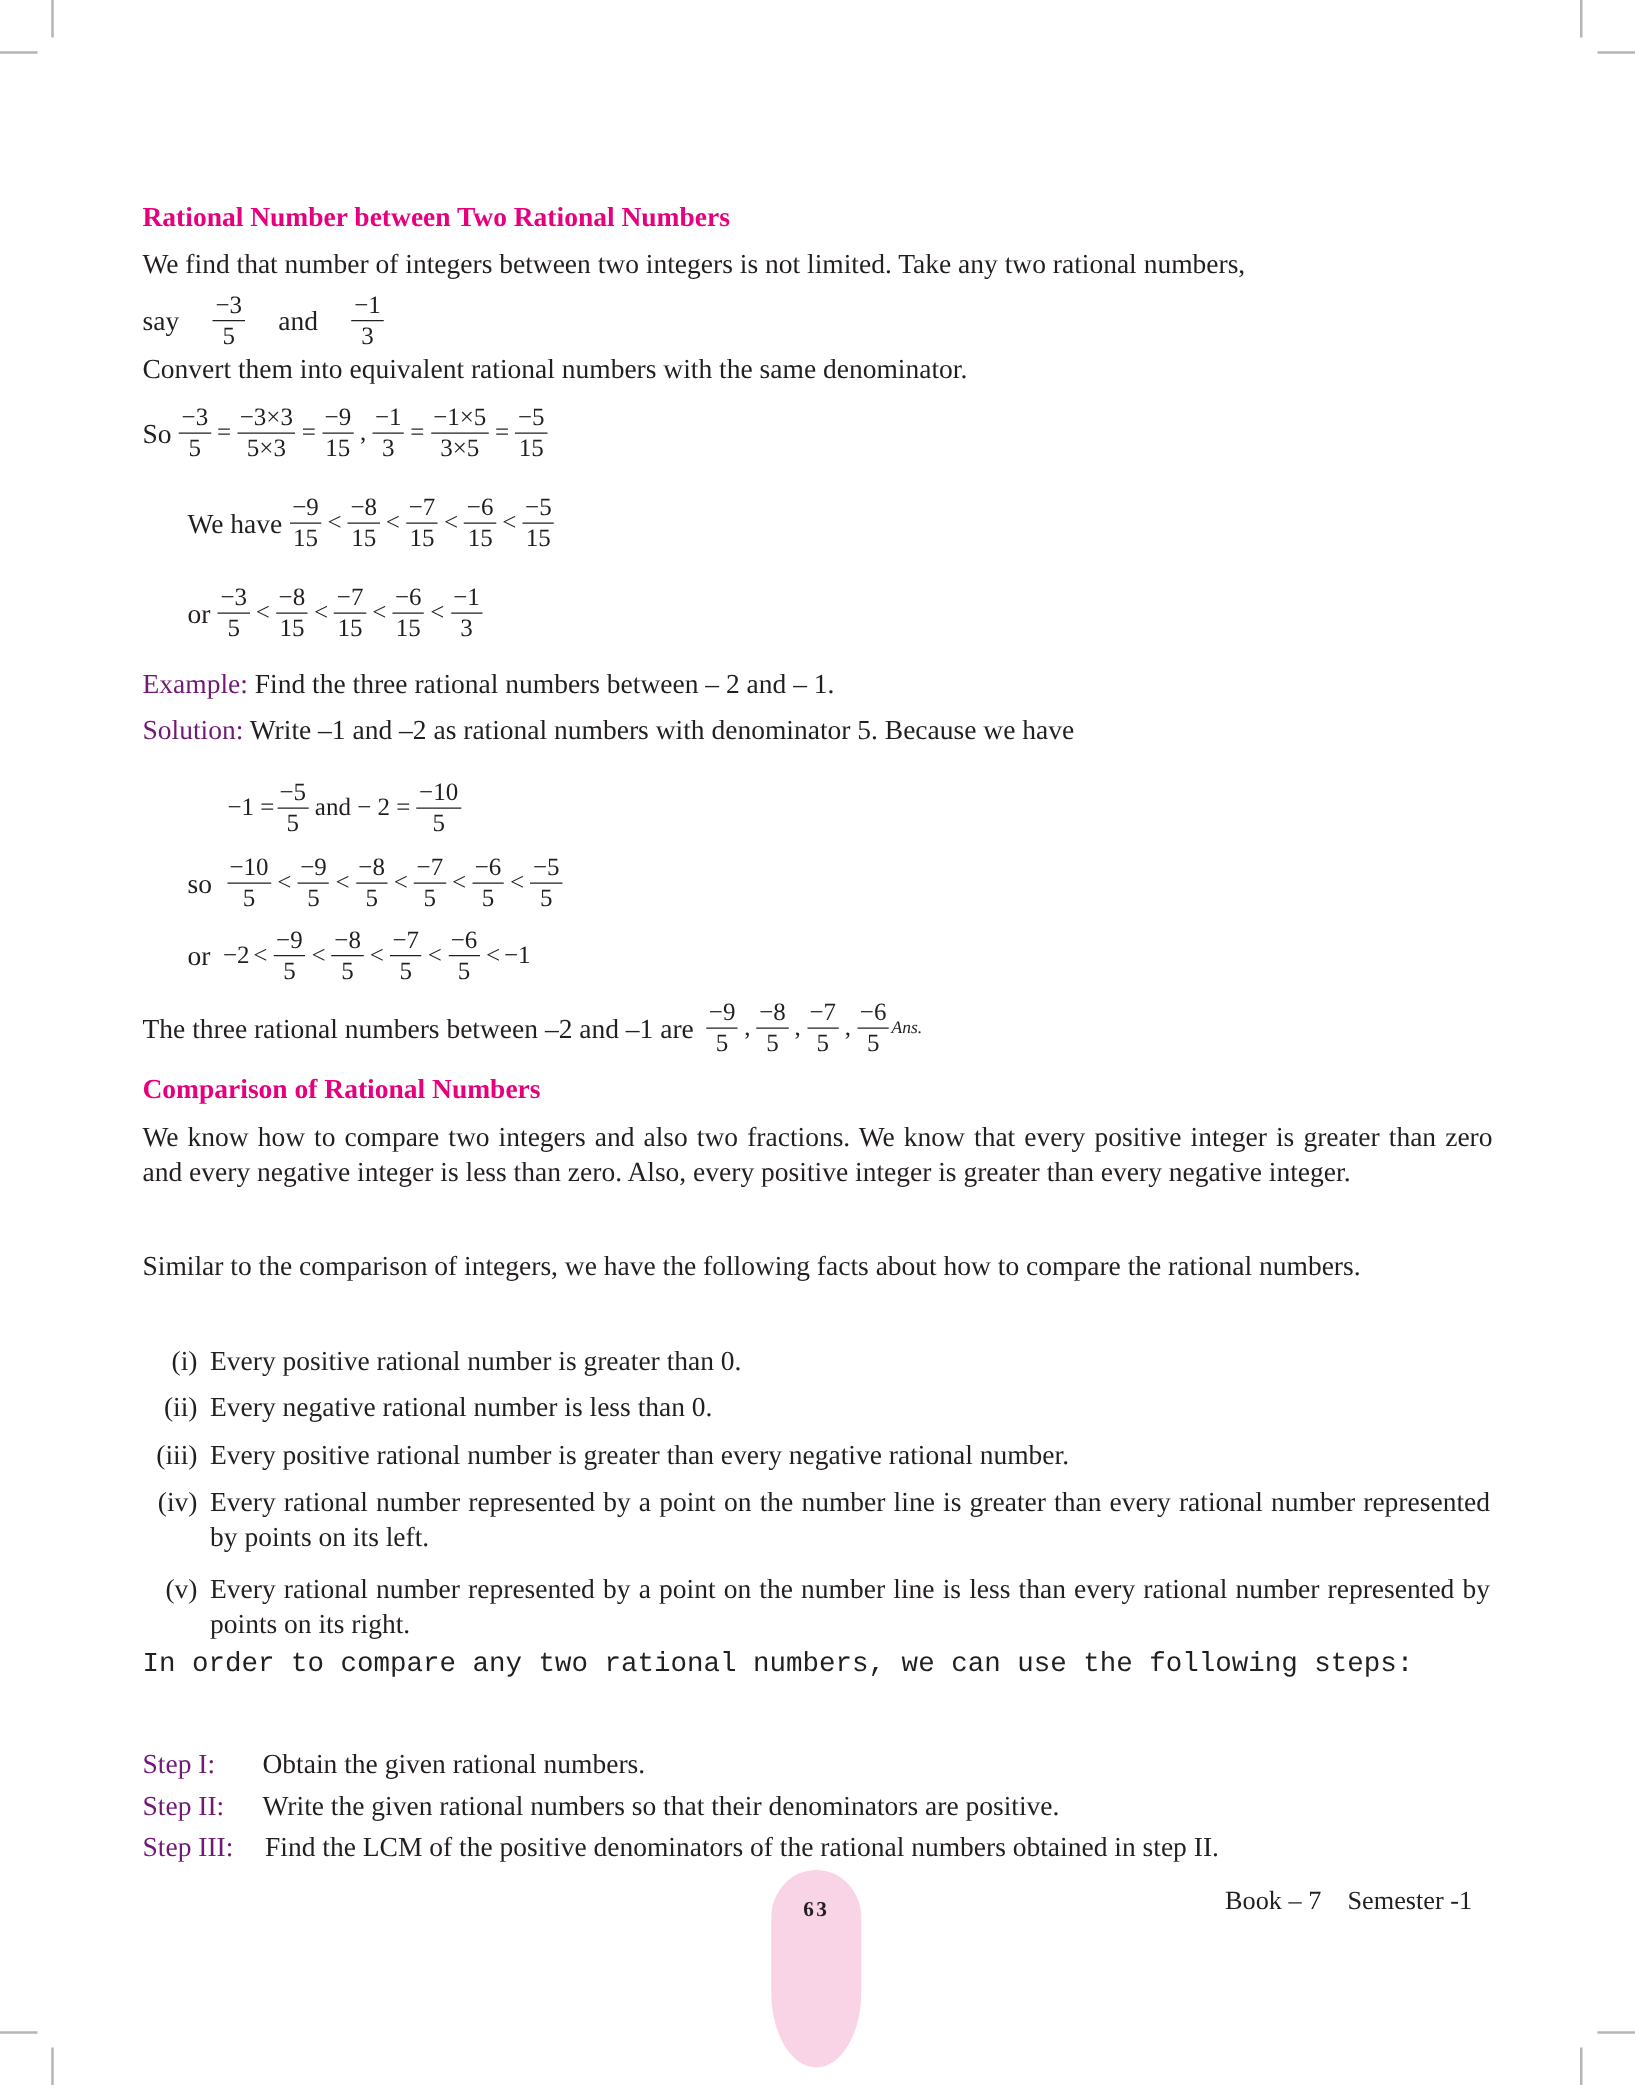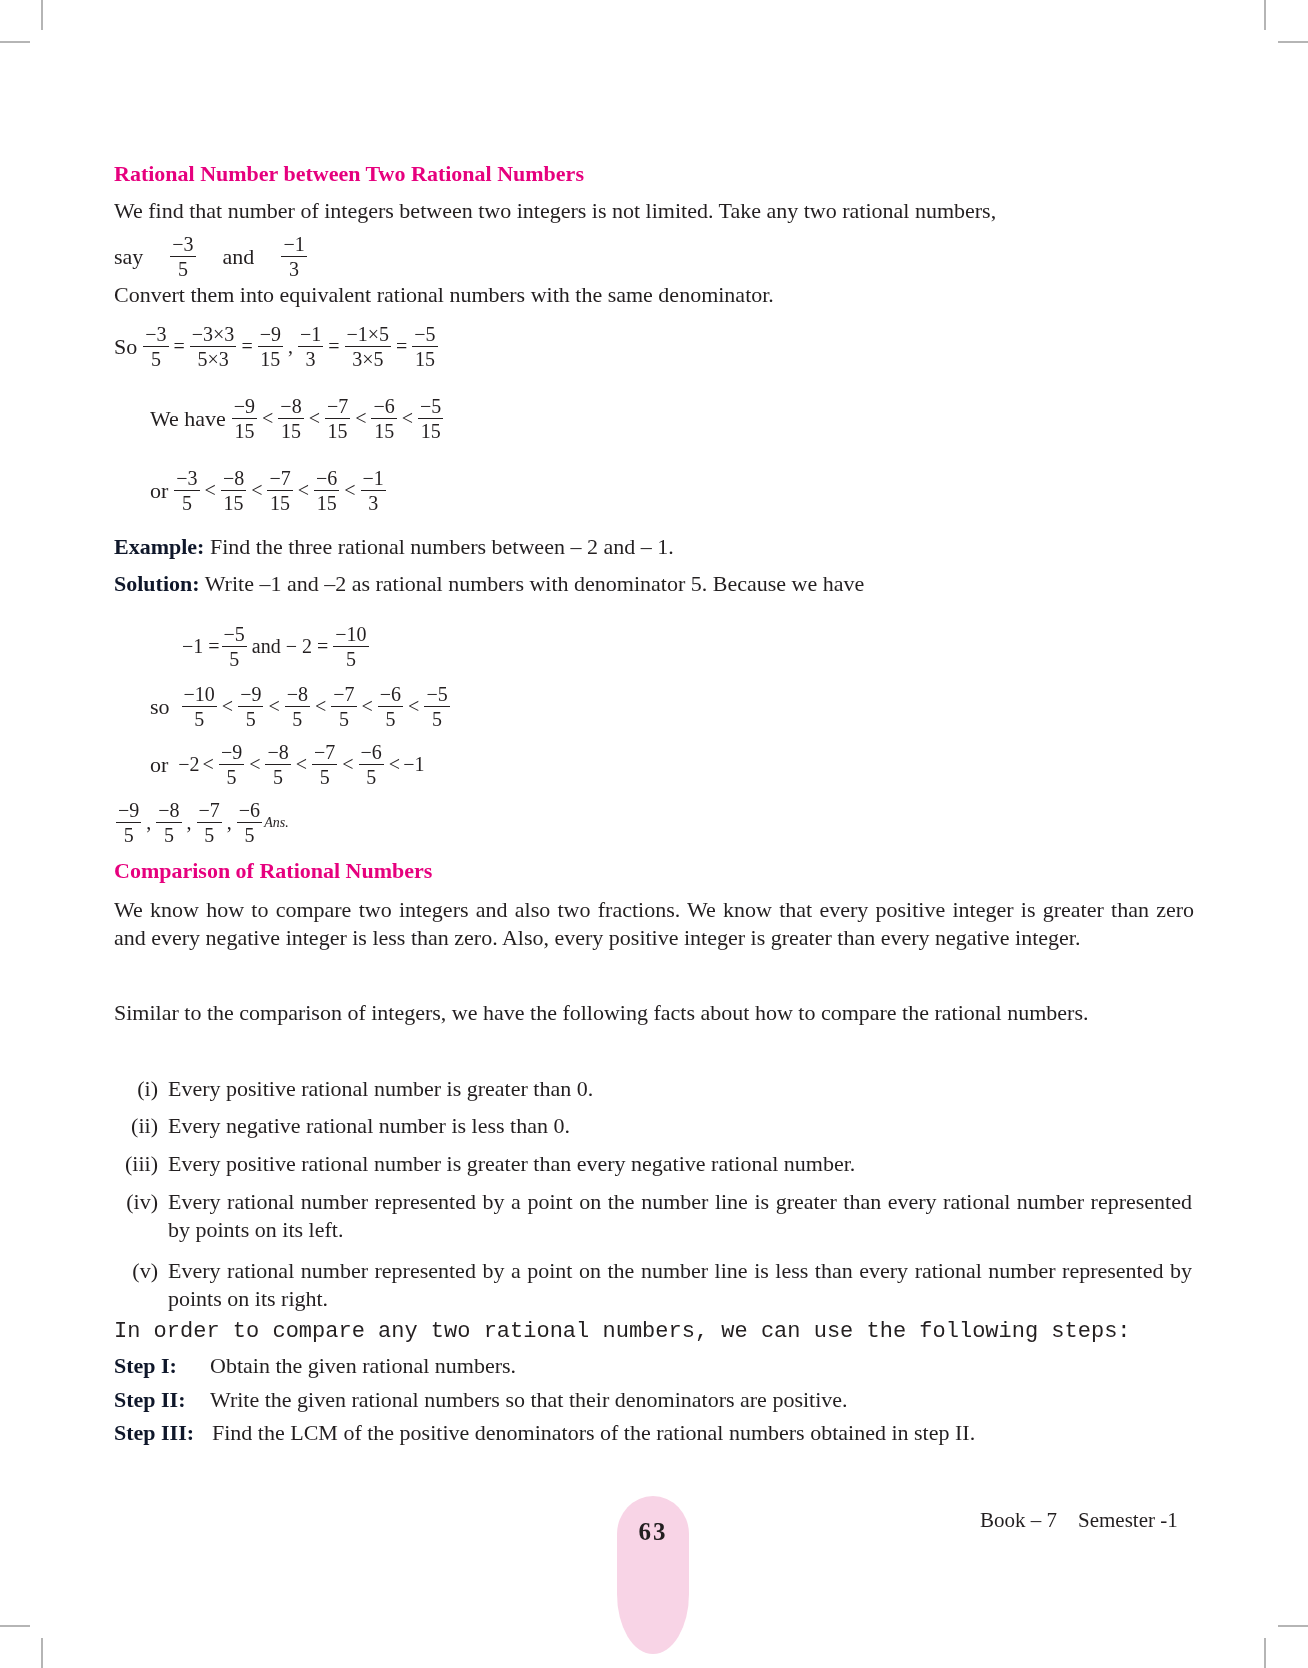--- a/index.html
+++ b/index.html
@@ -3,34 +3,34 @@
 <meta charset="utf-8">
 <style>
   html, body { margin:0; padding:0; }
   body { width:1308px; height:1668px; background:#ffffff; position:relative; overflow:hidden;
          font-family:"Liberation Serif", "DejaVu Serif", serif; color:#231f20; }
   .crop { position:absolute; background:#b5b5b5; }
   .page { position:absolute; left:114px; top:0; width:1080px; }
   .abs { position:absolute; }
   .heading { color:#e6007e; font-weight:bold; font-size:22px; }
   .txt { font-size:22px; line-height:28px; }
-  .pink { color:#0f172a; font-weight:bold; }
+  .pink { color:#701a75; font-weight:normal;margin-top:45px; }
   .justify { text-align:justify; width:1080px; }
   .math { font-family:"Liberation Serif", serif; font-size:20px; display:flex; align-items:center; white-space:nowrap; }
   .frac { display:inline-flex; flex-direction:column; align-items:center; margin:0 2px; vertical-align:middle; }
   .frac .n { border-bottom:1.4px solid #231f20; padding:0 2px; line-height:24px; }
   .frac .d { line-height:24px; padding:0 2px; }
   .op { margin:0 3px; }
   .lbl { font-size:22px; margin-right:4px; }
   .list-item { position:absolute; font-size:22px; line-height:28px; }
   .list-item .num { position:absolute; width:44px; text-align:right; left:0; }
   .list-item .body { position:absolute; left:54px; width:1024px; text-align:justify; }
   .tab { position:absolute; left:617px; top:1496px; width:72px; height:158px; background:#f8d4e6;
          border-radius:36px 36px 36px 36px / 38px 38px 60px 60px; }
-  .pno { position:absolute; left:617px; top:1518px; width:72px; text-align:center; font-weight:bold; font-size:25px; letter-spacing:2px; }
+  .pno { position:absolute; left:617px; top:1518px; width:72px; text-align:center; font-weight:bold; font-size:17px; letter-spacing:2px; }
   .footer { position:absolute; left:980px; top:1508px; font-size:21px; }
 </style>
 </head>
 <body>
 
 <div class="crop" style="left:41px;top:0;width:2px;height:30px;"></div>
 <div class="crop" style="left:0;top:41px;width:30px;height:2px;"></div>
 <div class="crop" style="left:1264px;top:0;width:2px;height:30px;"></div>
 <div class="crop" style="left:1278px;top:41px;width:30px;height:2px;"></div>
 <div class="crop" style="left:0;top:1625px;width:30px;height:2px;"></div>
@@ -231,20 +231,21 @@
         <span class="frac">
           <span class="n">−6</span>
           <span class="d">5</span>
         </span>
       </span>
     <span class="op">&lt;</span>
       <span>−1</span>
   </div>
 
   <div class="abs math" style="top:798px;">
+    <span class="lbl" style="margin-right:8px;">The three rational numbers between –2 and –1 are</span>
     <span id="ans" style="display:inline-flex;align-items:center;">
         <span class="frac">
           <span class="n">−9</span>
           <span class="d">5</span>
         </span>
         <span class="op">,</span>
         <span class="frac">
           <span class="n">−8</span>
           <span class="d">5</span>
         </span>

